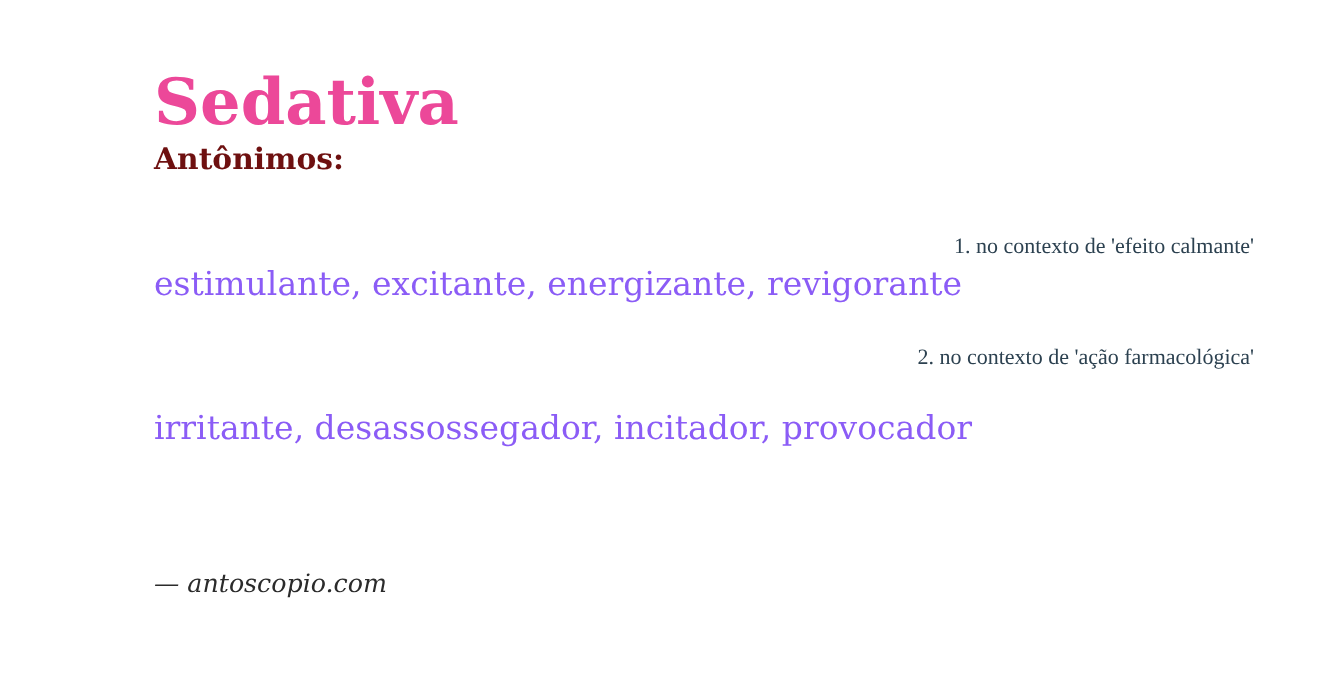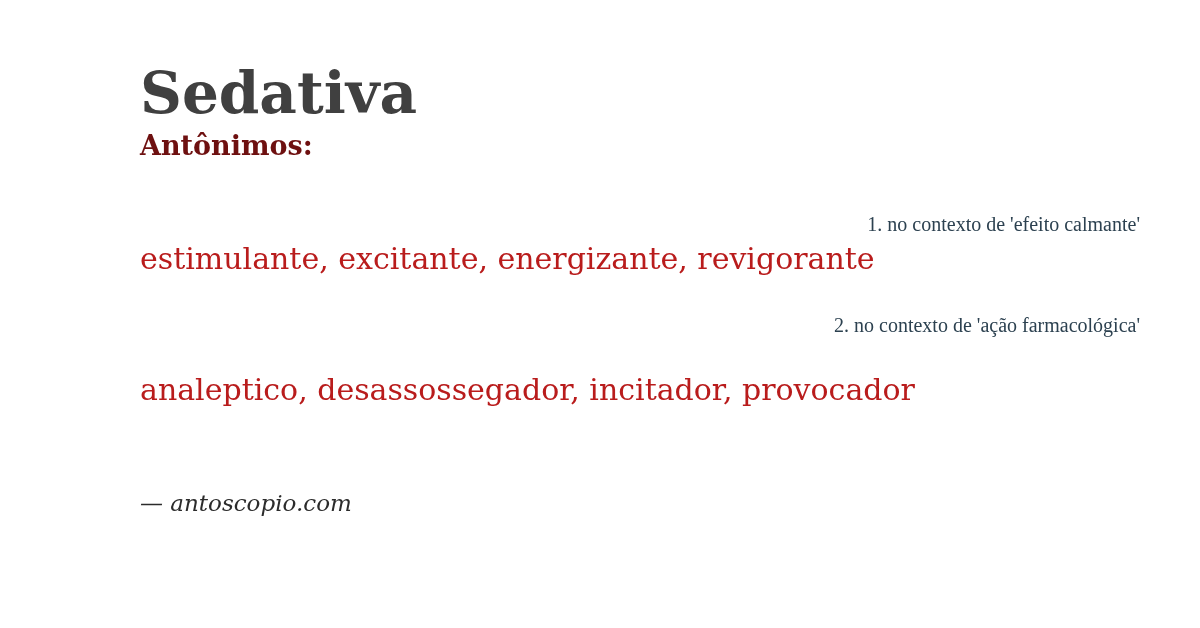--- a/index.html
+++ b/index.html
@@ -10,21 +10,21 @@
     font-family: "DejaVu Serif", serif;
     overflow: hidden;
   }
   .card {
     padding: 64px 60px 0 140px;
   }
   .word-title {
     font-size: 58px;
     font-weight: 700;
     line-height: 1.0;
-    color: #404040;
+    color: #ec4899;
     letter-spacing: 0px;
   }
   .section-label {
     font-size: 27px;
     font-weight: 700;
     color: #6e1010;
     margin-top: 8px;
   }
   .entries {
     margin-top: 50px;
@@ -34,26 +34,26 @@
   }
   .entry-context {
     font-family: "Liberation Serif", "DejaVu Serif", serif;
     font-size: 20px;
     color: #2c4150;
     line-height: 1.3;
     text-align: right;
   }
   .entry-antonyms {
     font-size: 30px;
-    color: #b91c1c;
+    color: #8b5cf6;
     line-height: 1.35;
     margin-top: 2px;
   }
   .attribution {
-    margin-top: 80px;
+    margin-top: 108px;
     font-size: 23px;
     font-style: italic;
     color: #2b2b2b;
   }
 </style>
 </head>
 <body>
 
 <div class="card">
 
@@ -66,20 +66,20 @@
     <div class="entry">
       <div class="entry-context"><span>1.</span> <span>no contexto de 'efeito calmante'</span></div>
       <div class="entry-antonyms">estimulante, excitante, energizante, revigorante</div>
     </div>
 
     <div class="entry">
       <div class="entry-context"><span>2.</span> <span>no contexto de 'ação farmacológica'</span></div>
     </div>
 
     <div class="entry">
-      <div class="entry-antonyms">analeptico, desassossegador, incitador, provocador</div>
+      <div class="entry-antonyms">irritante, desassossegador, incitador, provocador</div>
     </div>
 
   </div>
 
   <div class="attribution">— antoscopio.com</div>
 
 </div>
 
 </body></html>

